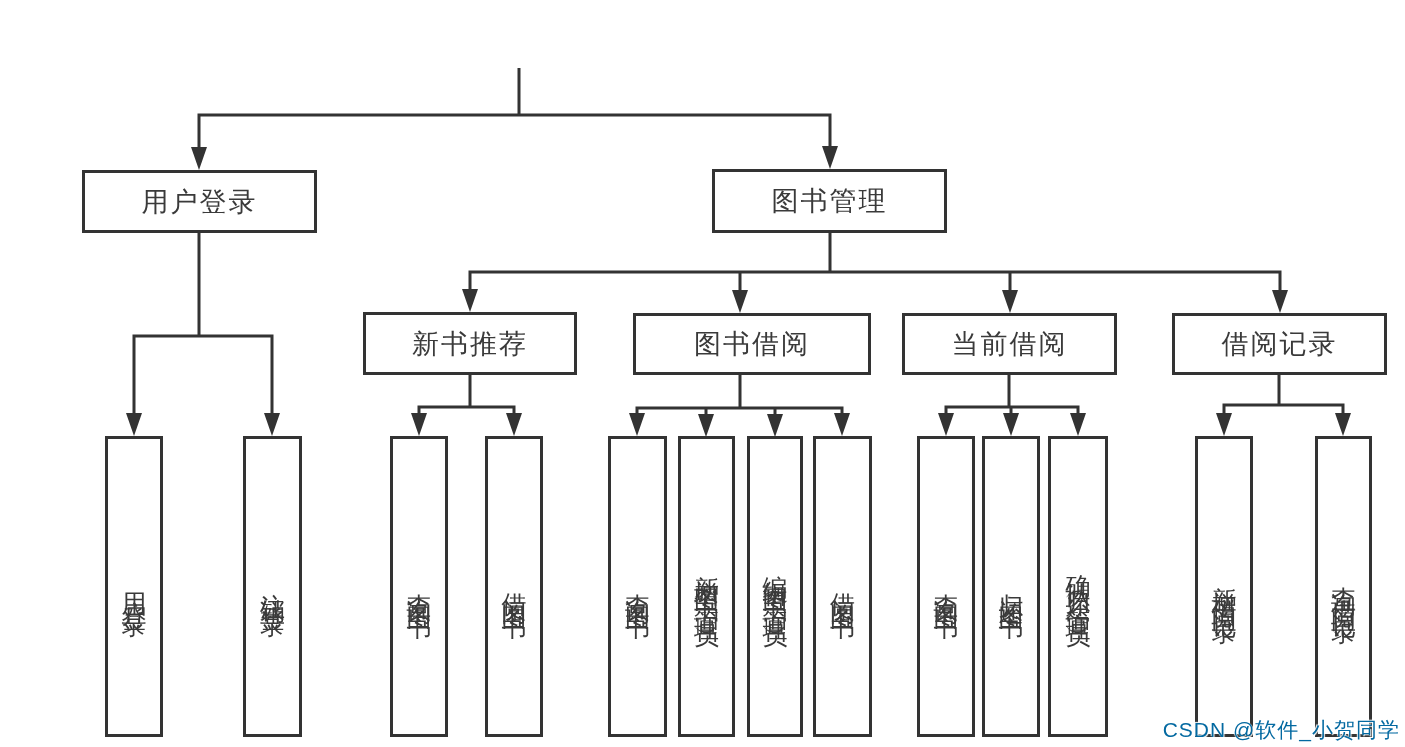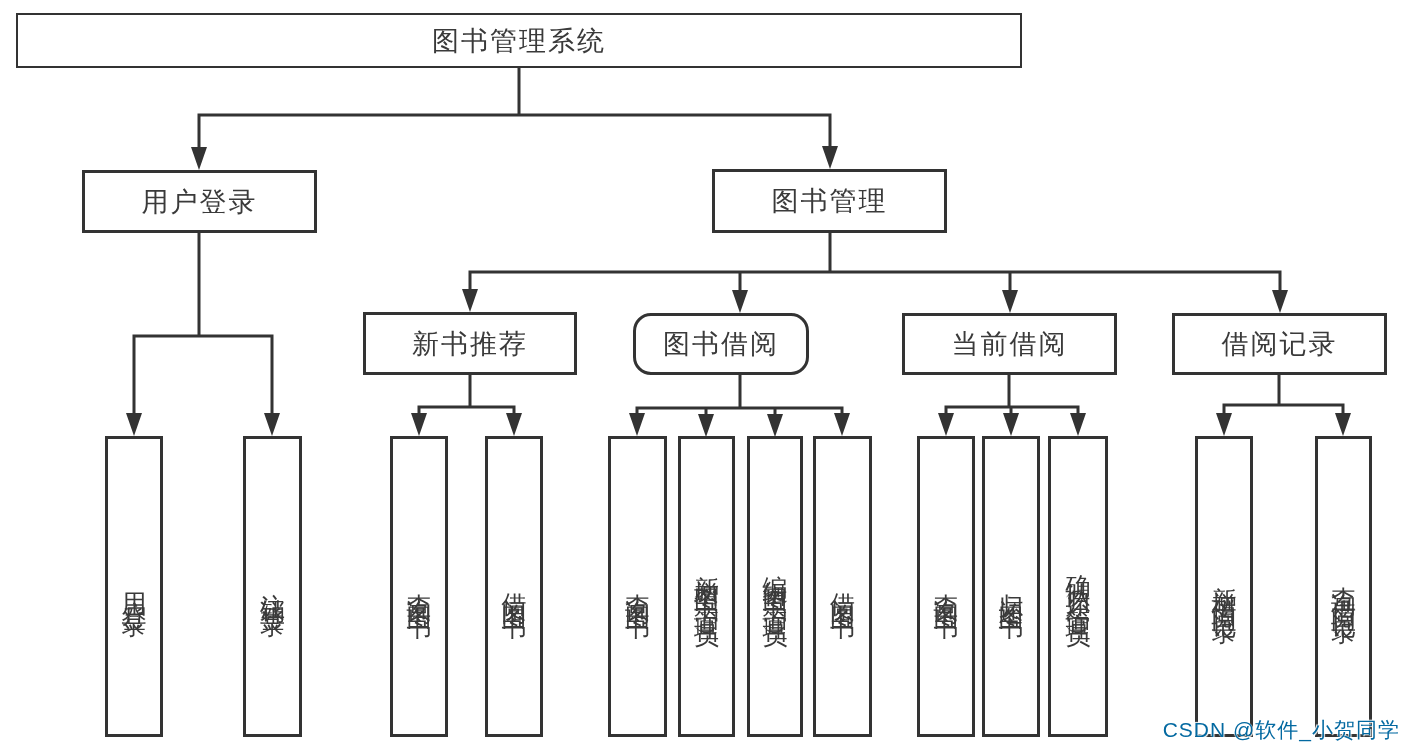--- a/index.html
+++ b/index.html
@@ -65,35 +65,32 @@
       <polygon points="767,414 783,414 775,437"></polygon>
       <polygon points="834,413 850,413 842,436"></polygon>
       <polygon points="938,413 954,413 946,436"></polygon>
       <polygon points="1003,413 1019,413 1011,436"></polygon>
       <polygon points="1070,413 1086,413 1078,436"></polygon>
       <polygon points="1216,413 1232,413 1224,436"></polygon>
       <polygon points="1335,413 1351,413 1343,436"></polygon>
     </g>
   </svg>
 
-  <div class="hbox root" style="left:16px;top:13px;width:1006px;height:55px;">
-    <span>图书管理系统</span>
-  </div>
 
   <div class="hbox" style="left:82px;top:170px;width:235px;height:63px;">
     <span>用户登录</span>
   </div>
   <div class="hbox" style="left:712px;top:169px;width:235px;height:64px;">
     <span>图书管理</span>
   </div>
 
   <div class="hbox" style="left:363px;top:312px;width:214px;height:63px;">
     <span>新书推荐</span>
   </div>
-  <div class="hbox" style="left:633px;top:313px;width:176px;height:62px;border-radius:18px;">
+  <div class="hbox" style="left:633px;top:313px;width:238px;height:62px;">
     <span>图书借阅</span>
   </div>
   <div class="hbox" style="left:1172px;top:313px;width:215px;height:62px;">
     <span>借阅记录</span>
   </div>
   <div class="hbox" style="left:902px;top:313px;width:215px;height:62px;">
     <span>当前借阅</span>
   </div>
 
   <div class="vbox" style="left:105px;width:58px;">

